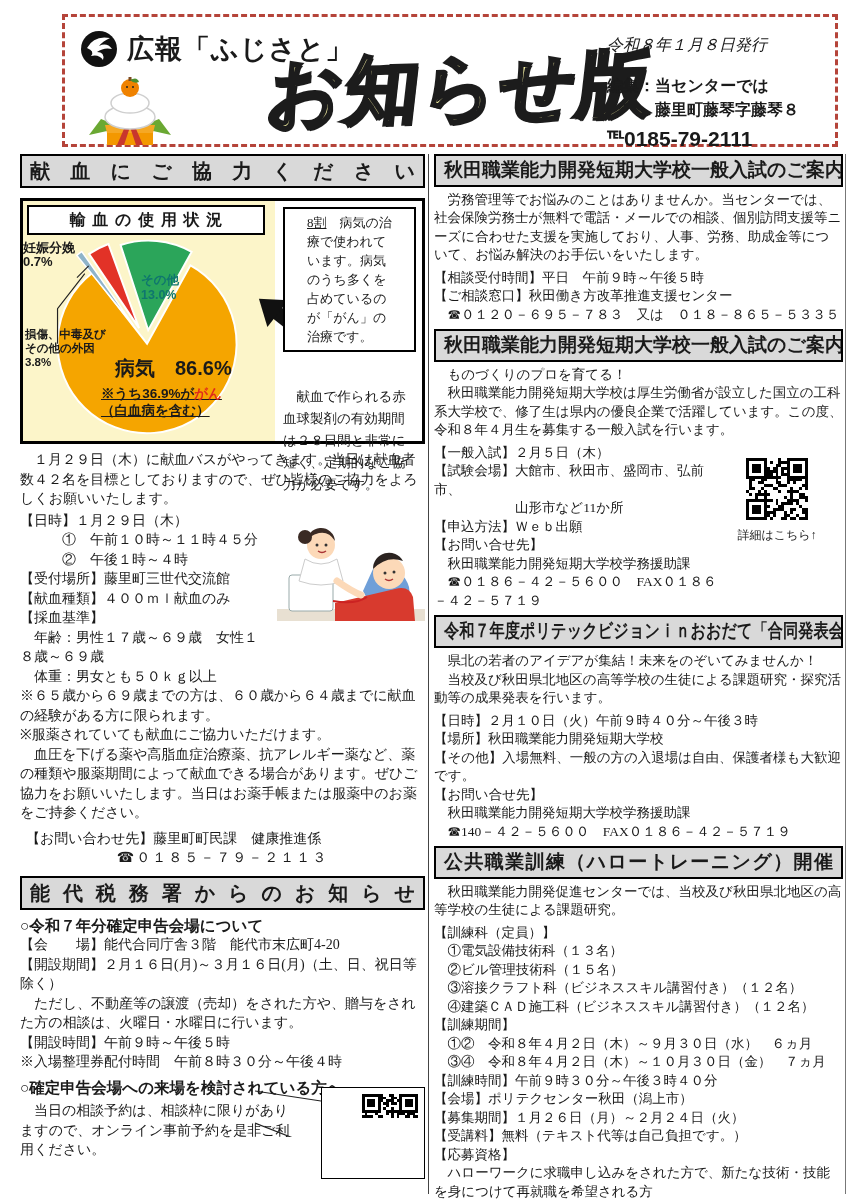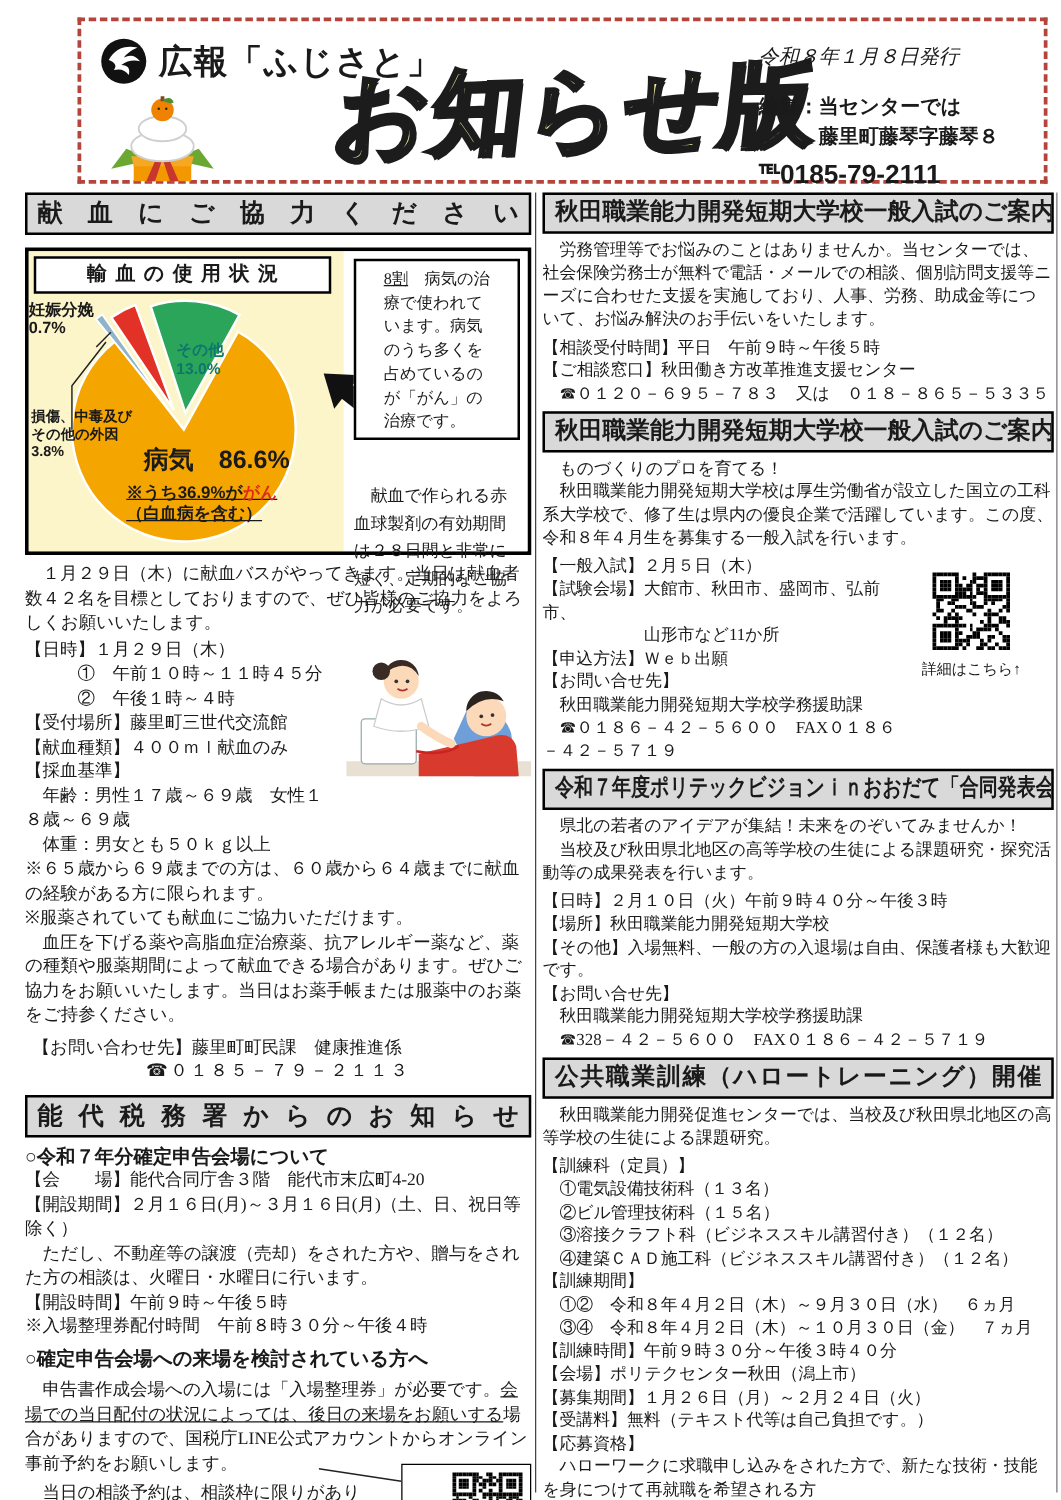--- a/index.html
+++ b/index.html
@@ -202,21 +202,20 @@
 
   <div class="bar tax-bar">能代税務署からのお知らせ</div>
   <div class="sub-title">○令和７年分確定申告会場について</div>
   <div class="pre">【会　　場】能代合同庁舎３階　能代市末広町4-20
 【開設期間】２月１６日(月)～３月１６日(月)（土、日、祝日等除く）
 　ただし、不動産等の譲渡（売却）をされた方や、贈与をされた方の相談は、火曜日・水曜日に行います。
 【開設時間】午前９時～午後５時
 ※入場整理券配付時間　午前８時３０分～午後４時</div>
 
   <div class="sub-title">○確定申告会場への来場を検討されている方へ</div>
-  <div class="para"><span class="pre">　申告書作成会場への入場には「入場整理券」が必要です。</span><span style="text-decoration:underline">会場での当日配付の状況によっては、後日の来場をお願いする</span><span>場合がありますので、国税庁LINE公式アカウントからオンライン事前予約をお願いします。</span></div>
 
   <div class="qr-zone">
     <div class="text-narrow pre">　当日の相談予約は、相談枠に限りがありますので、オンライン事前予約を是非ご利用ください。</div>
     <svg class="pointer-svg" width="66" height="50" viewBox="0 0 66 50">
       <line x1="0" y1="4" x2="66" y2="14" stroke="#222" stroke-width="1.2"></line>
       <line x1="0" y1="36" x2="66" y2="62" stroke="#222" stroke-width="1.2"></line>
     </svg>
     <div class="qr-callout">
       <div class="qr">
           <i style="left:0.00%;top:0.00%"></i>
@@ -603,21 +602,21 @@
 
   <div class="section">
     <div class="bar"><span class="condense">令和７年度ポリテックビジョンｉｎおおだて「合同発表会」開催</span></div>
     <div class="pre">　県北の若者のアイデアが集結！未来をのぞいてみませんか！
 　当校及び秋田県北地区の高等学校の生徒による課題研究・探究活動等の成果発表を行います。</div>
     <div class="r-lines pre">【日時】２月１０日（火）午前９時４０分～午後３時
 【場所】秋田職業能力開発短期大学校
 【その他】入場無料、一般の方の入退場は自由、保護者様も大歓迎です。
 【お問い合せ先】
 　秋田職業能力開発短期大学校学務援助課
-　☎328－４２－５６００　FAX０１８６－４２－５７１９</div>
+　☎140－４２－５６００　FAX０１８６－４２－５７１９</div>
   </div>
 
   <div class="section">
     <div class="bar">公共職業訓練（ハロートレーニング）開催</div>
     <div class="pre">　秋田職業能力開発促進センターでは、当校及び秋田県北地区の高等学校の生徒による課題研究。</div>
     <div class="r-lines pre">【訓練科（定員）】
 　①電気設備技術科（１３名）
 　②ビル管理技術科（１５名）
 　③溶接クラフト科（ビジネススキル講習付き）（１２名）
 　④建築ＣＡＤ施工科（ビジネススキル講習付き）（１２名）

